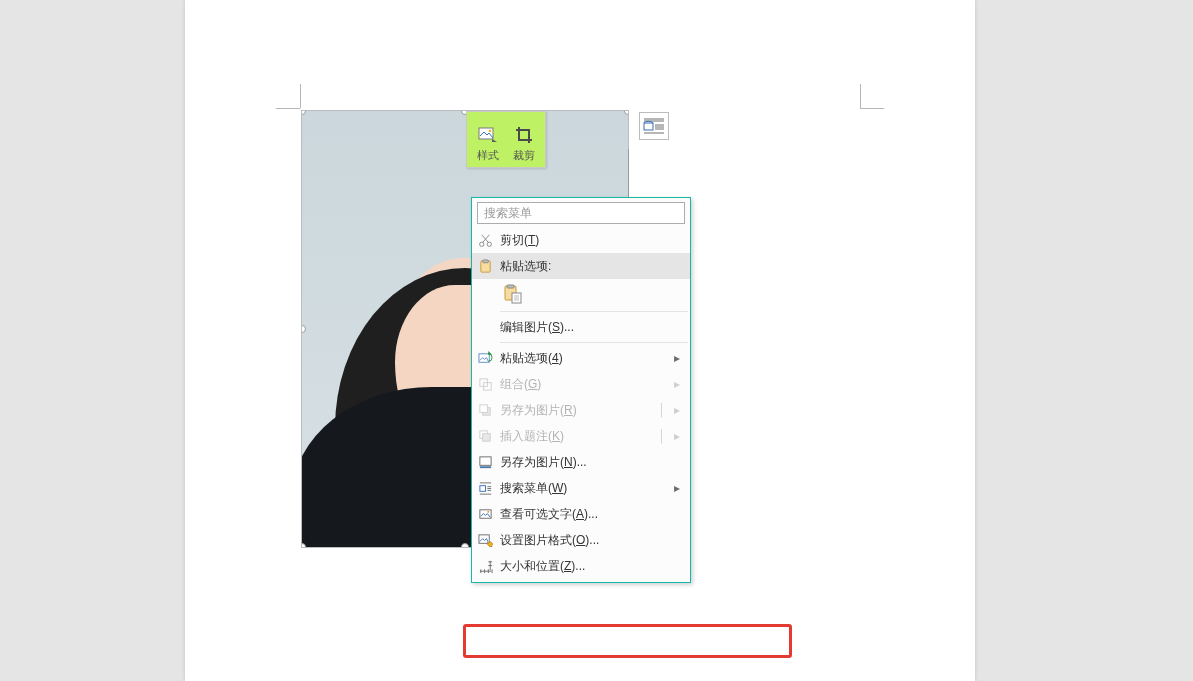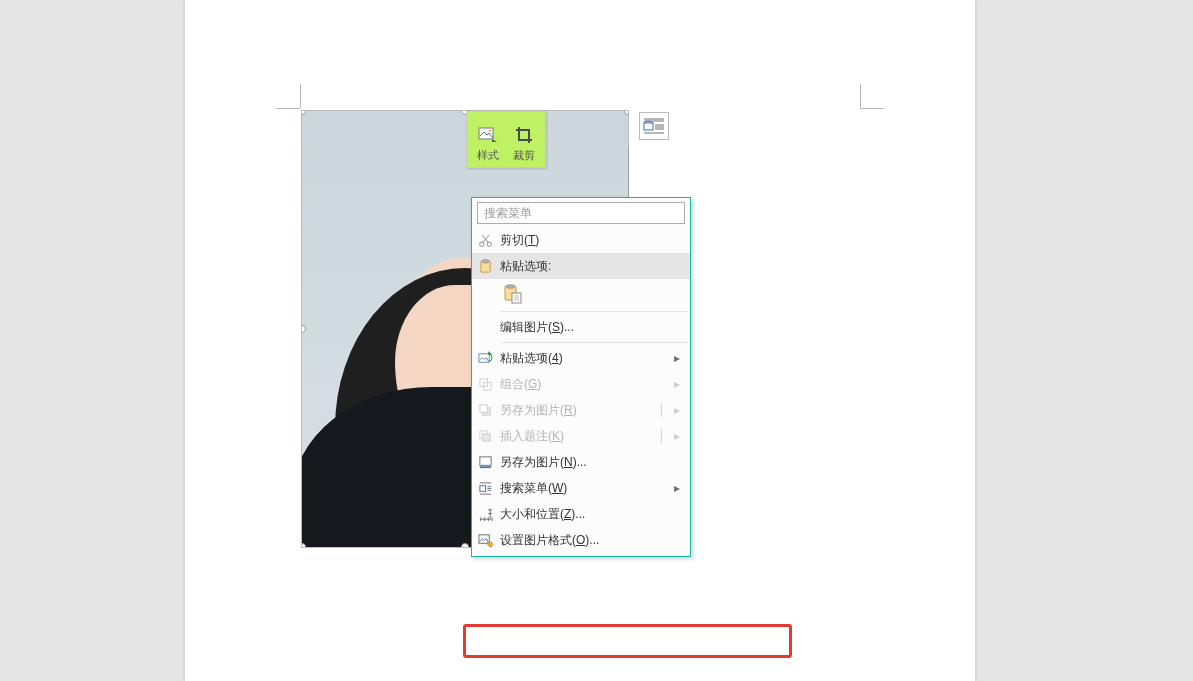--- a/index.html
+++ b/index.html
@@ -371,37 +371,47 @@
       <span class="ctx-ic">
         <svg width="15" height="15" viewBox="0 0 16 16">
             <rect x="2" y="5" width="6" height="6" fill="none" stroke="#3a6fb7"></rect>
             <path d="M2 2h12M2 14h12M10 6h4M10 8h4M10 10h4" stroke="#6f6f6f"></path>
           </svg>
       </span>
       <span class="ctx-txt"><span>搜索菜单</span>(<u>W</u>)</span>
       <span class="ctx-arrow">▸</span>
     </div>
 
-
-    <div class="ctx-row">
-      <span class="ctx-ic">
-        <svg width="15" height="15" viewBox="0 0 16 16">
-            <path d="M2 13h12M3 11v4M7 11v4M11 11v4M15 11v4 M13 2v10M11 3h4M11 7h4" stroke="#6b6b6b" fill="none"></path>
-          </svg>
-      </span>
-      <span class="ctx-txt"><span>大小和位置</span>(<u>Z</u>)<span>...</span></span>
+    <div class="ctx-row">
+      <span class="ctx-ic">
+        <svg width="15" height="15" viewBox="0 0 16 16">
+            <rect x="2" y="3" width="12" height="9" fill="#fff" stroke="#6b6b6b"></rect>
+            <path d="M3 10l3-3 2 2 2-2 3 4" fill="none" stroke="#3a6fb7"></path>
+            <circle cx="11" cy="5" r="1" fill="#e0a030"></circle>
+          </svg>
+      </span>
+      <span class="ctx-txt"><span>查看可选文字</span>(<u>A</u>)<span>...</span></span>
     </div>
 
     <div class="ctx-row">
       <span class="ctx-ic">
         <svg width="15" height="15" viewBox="0 0 16 16">
             <rect x="1" y="2" width="11" height="9" fill="#fff" stroke="#6b6b6b"></rect>
             <path d="M2 9l3-3 2 2 2-2 2 4" fill="none" stroke="#3a6fb7"></path>
             <path d="M10 10l5 5" stroke="#6b6b6b"></path>
             <path d="M13 9l3 3-3 3-3-3z" fill="#f2b01e" stroke="#c48a1a"></path>
           </svg>
       </span>
       <span class="ctx-txt"><span>设置图片格式</span>(<u>O</u>)<span>...</span></span>
     </div>
+
+    <div class="ctx-row">
+      <span class="ctx-ic">
+        <svg width="15" height="15" viewBox="0 0 16 16">
+            <path d="M2 13h12M3 11v4M7 11v4M11 11v4M15 11v4 M13 2v10M11 3h4M11 7h4" stroke="#6b6b6b" fill="none"></path>
+          </svg>
+      </span>
+      <span class="ctx-txt"><span>大小和位置</span>(<u>Z</u>)<span>...</span></span>
+    </div>
   </div>
 
   <div class="red-rect"></div>
 </div>
 
 </body></html>

